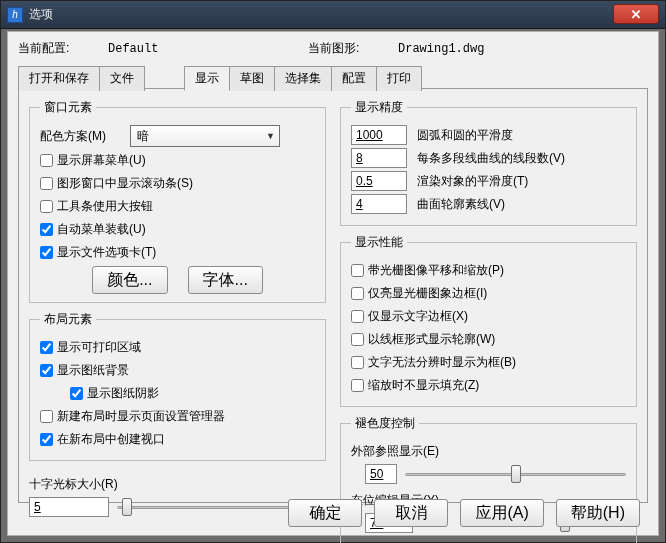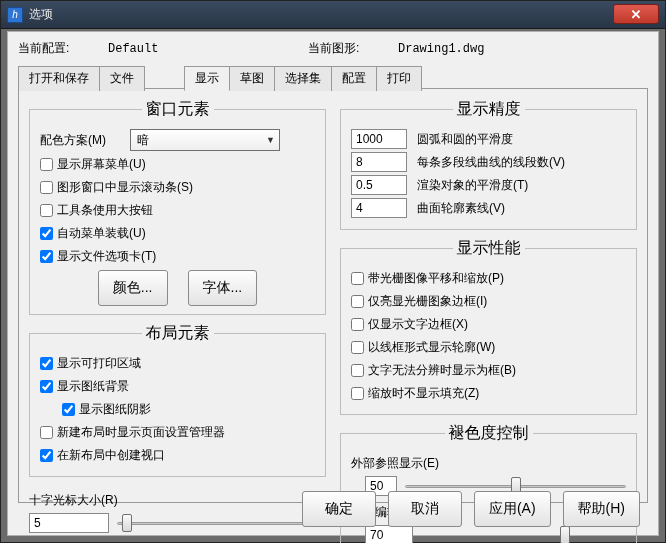--- a/index.html
+++ b/index.html
@@ -95,53 +95,54 @@
     height: 414px;
     display: flex;
     gap: 14px;
   }
   .col { flex: 1; display:flex; flex-direction:column; }
   fieldset {
     border: 1px solid #bdbdbd;
     margin: 0 0 8px 0;
     padding: 6px 10px 8px 10px;
   }
-  legend { padding: 0 4px; font-size: 16px; text-align: center; }
+  legend { padding: 0 4px; font-size: 12px; }
   .line { display:flex; align-items:center; margin: 3px 0; min-height:20px; }
   .line label { cursor: default; }
   input[type=checkbox] { margin: 0 4px 0 0; vertical-align:middle; }
   .combo {
     height: 22px;
     border: 1px solid #707070;
     background: linear-gradient(#fff,#eee);
     display:flex; align-items:center; justify-content:space-between;
     padding: 0 4px 0 6px;
     width: 150px;
   }
   .combo .arrow { font-size:9px; color:#333; }
   .btn {
-    height: 36px;
+    height: 28px;
     padding: 0 14px;
     border: 1px solid #8a8a8a;
     background: linear-gradient(#fefefe,#e3e3e3);
     border-radius: 3px;
     cursor: pointer;
     display:inline-flex;align-items:center;justify-content:center;
-    font-size:14px;
+    font-size:16px;
   }
   .btn-row { display:flex; justify-content:center; gap:20px; margin-top:4px; }
   .txt {
     height: 20px;
     border: 1px solid #888;
     background:#fff;
     padding: 0 4px;
     font-size:12px;
+    text-decoration:underline;
   }
   .txt.sm { width: 56px; }
-  .indent1 { margin-left: 22px; }
+  .indent1 { margin-left: 30px; }
   .precision-row { display:flex; align-items:center; gap:10px; margin:3px 0; }
   .precision-row .txt { width:56px; }
   .precision-row span { flex:1; }
   .slider-line { display:flex; align-items:center; gap:8px; margin:2px 0 6px 14px; }
   .slider {
     flex:1; height:18px; position:relative; display:flex;align-items:center;
   }
   .slider .track {
     height:3px; background:#c8c8c8; border:1px solid #9a9a9a; flex:1; border-radius:2px;
   }

